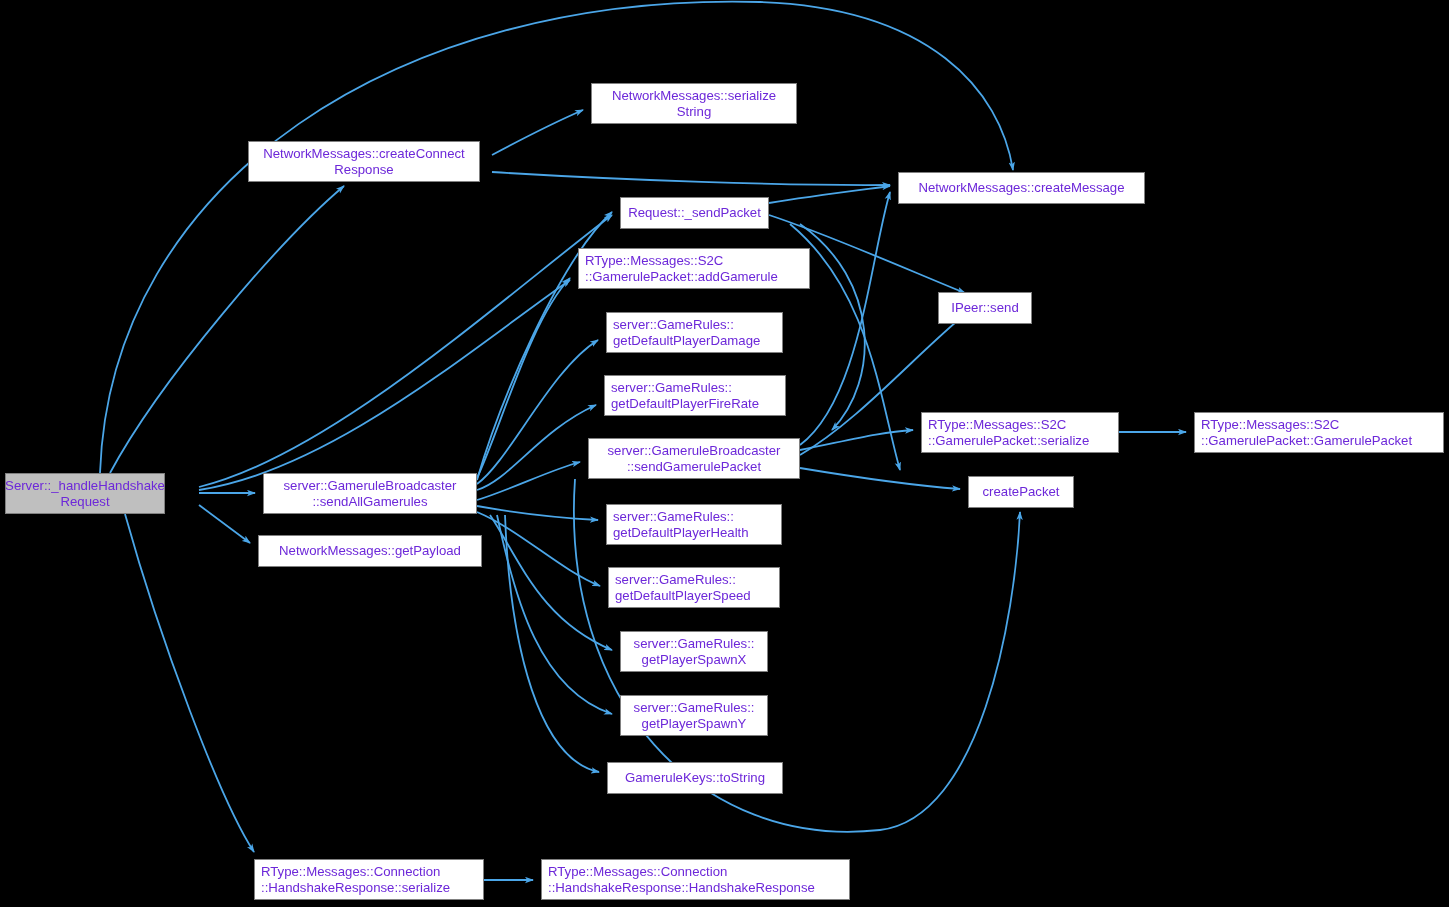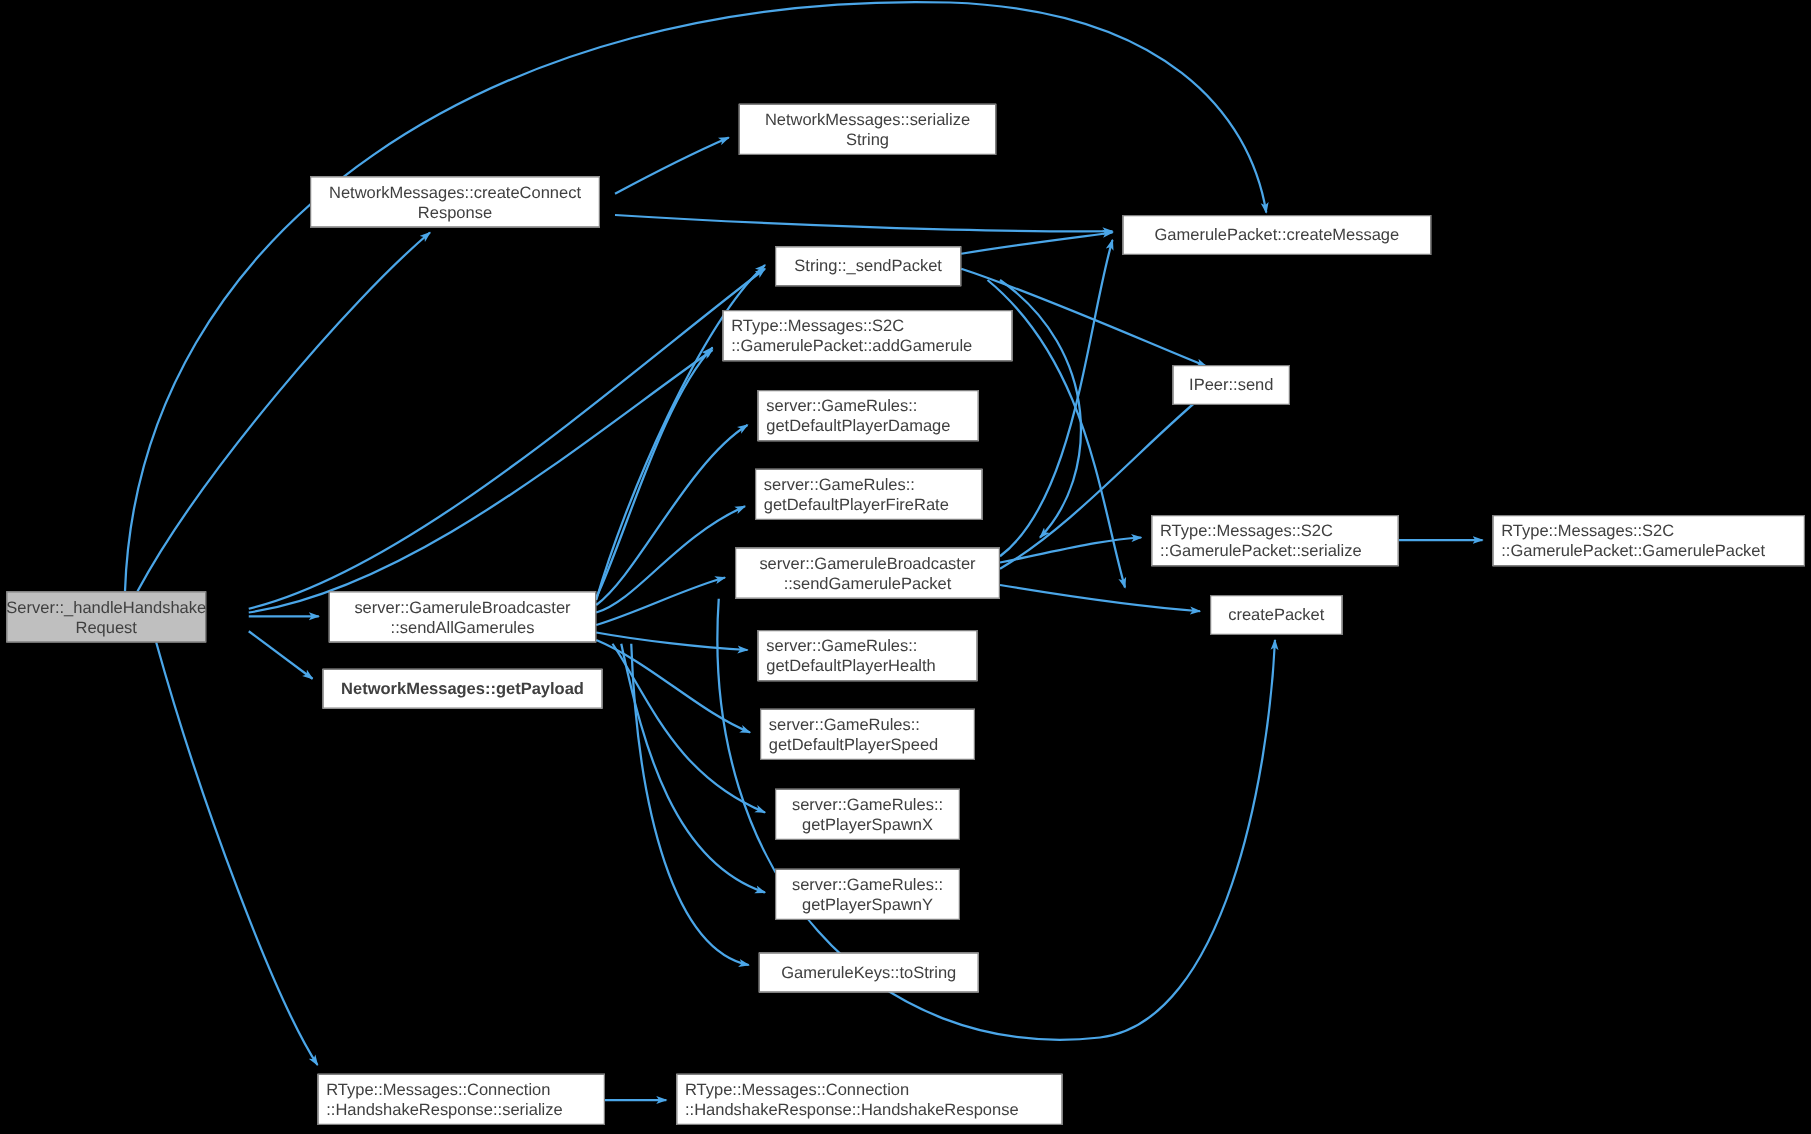--- a/index.html
+++ b/index.html
@@ -21,21 +21,21 @@
     top: 0;
     width: 1449px;
     height: 907px;
     pointer-events: none;
   }
   .node {
     position: absolute;
     box-sizing: border-box;
     background: #ffffff;
     border: 1px solid #808080;
-    color: #404040;
+    color: #6d28d9;
     font-size: 13.2px;
     line-height: 15.5px;
     display: flex;
     align-items: center;
     justify-content: center;
     text-align: center;
     padding: 15px 4px;
     white-space: pre-line;
     z-index: 5;
   }
@@ -92,41 +92,41 @@
         <path d="M 484 880 L 533 880" fill="none" stroke="#4ba6e8" stroke-width="1.8" marker-end="url(#arrow)"></path>
       </g>
   </svg>
   <div id="node-group">
       <div class="node root" style="left: 5px; top: 473px; width: 160px; height: 41px;">Server::_handleHandshake
 Request</div>
       <div class="node" style="left: 248px; top: 141px; width: 232px; height: 41px;">NetworkMessages::createConnect
 Response</div>
       <div class="node" style="left: 591px; top: 83px; width: 206px; height: 41px;">NetworkMessages::serialize
 String</div>
-      <div class="node" style="left: 898px; top: 172px; width: 247px; height: 27px;">GamerulePacket::createMessage</div>
-      <div class="node" style="left: 620px; top: 197px; width: 149px; height: 27px;">String::_sendPacket</div>
+      <div class="node" style="left: 898px; top: 172px; width: 247px; height: 27px;">NetworkMessages::createMessage</div>
+      <div class="node" style="left: 620px; top: 197px; width: 149px; height: 27px;">Request::_sendPacket</div>
       <div class="node leftalign" style="left: 578px; top: 248px; width: 232px; height: 41px;">RType::Messages::S2C
 ::GamerulePacket::addGamerule</div>
       <div class="node leftalign" style="left: 606px; top: 312px; width: 177px; height: 41px;">server::GameRules::
 getDefaultPlayerDamage</div>
       <div class="node leftalign" style="left: 604px; top: 375px; width: 182px; height: 41px;">server::GameRules::
 getDefaultPlayerFireRate</div>
       <div class="node" style="left: 938px; top: 292px; width: 94px; height: 27px;">IPeer::send</div>
       <div class="node leftalign" style="left: 921px; top: 412px; width: 198px; height: 41px;">RType::Messages::S2C
 ::GamerulePacket::serialize</div>
       <div class="node leftalign" style="left: 1194px; top: 412px; width: 250px; height: 41px;">RType::Messages::S2C
 ::GamerulePacket::GamerulePacket</div>
       <div class="node" style="left: 588px; top: 438px; width: 212px; height: 41px;">server::GameruleBroadcaster
 ::sendGamerulePacket</div>
       <div class="node" style="left: 968px; top: 476px; width: 106px; height: 27px;">createPacket</div>
       <div class="node" style="left: 263px; top: 473px; width: 214px; height: 41px;">server::GameruleBroadcaster
 ::sendAllGamerules</div>
       <div class="node leftalign" style="left: 606px; top: 504px; width: 176px; height: 41px;">server::GameRules::
 getDefaultPlayerHealth</div>
-      <div class="node" style="left: 258px; top: 535px; width: 224px; height: 27px; font-weight: bold;">NetworkMessages::getPayload</div>
+      <div class="node" style="left: 258px; top: 535px; width: 224px; height: 27px;">NetworkMessages::getPayload</div>
       <div class="node leftalign" style="left: 608px; top: 567px; width: 172px; height: 41px;">server::GameRules::
 getDefaultPlayerSpeed</div>
       <div class="node" style="left: 620px; top: 631px; width: 148px; height: 41px;">server::GameRules::
 getPlayerSpawnX</div>
       <div class="node" style="left: 620px; top: 695px; width: 148px; height: 41px;">server::GameRules::
 getPlayerSpawnY</div>
       <div class="node" style="left: 607px; top: 762px; width: 176px; height: 27px;">GameruleKeys::toString</div>
       <div class="node leftalign" style="left: 254px; top: 859px; width: 230px; height: 41px;">RType::Messages::Connection
 ::HandshakeResponse::serialize</div>
       <div class="node leftalign" style="left: 541px; top: 859px; width: 309px; height: 41px;">RType::Messages::Connection

